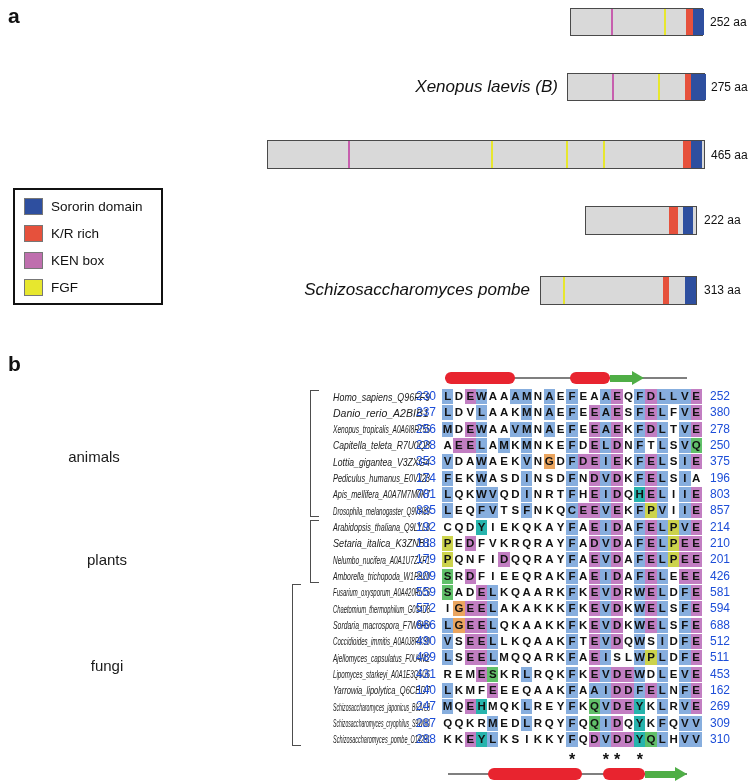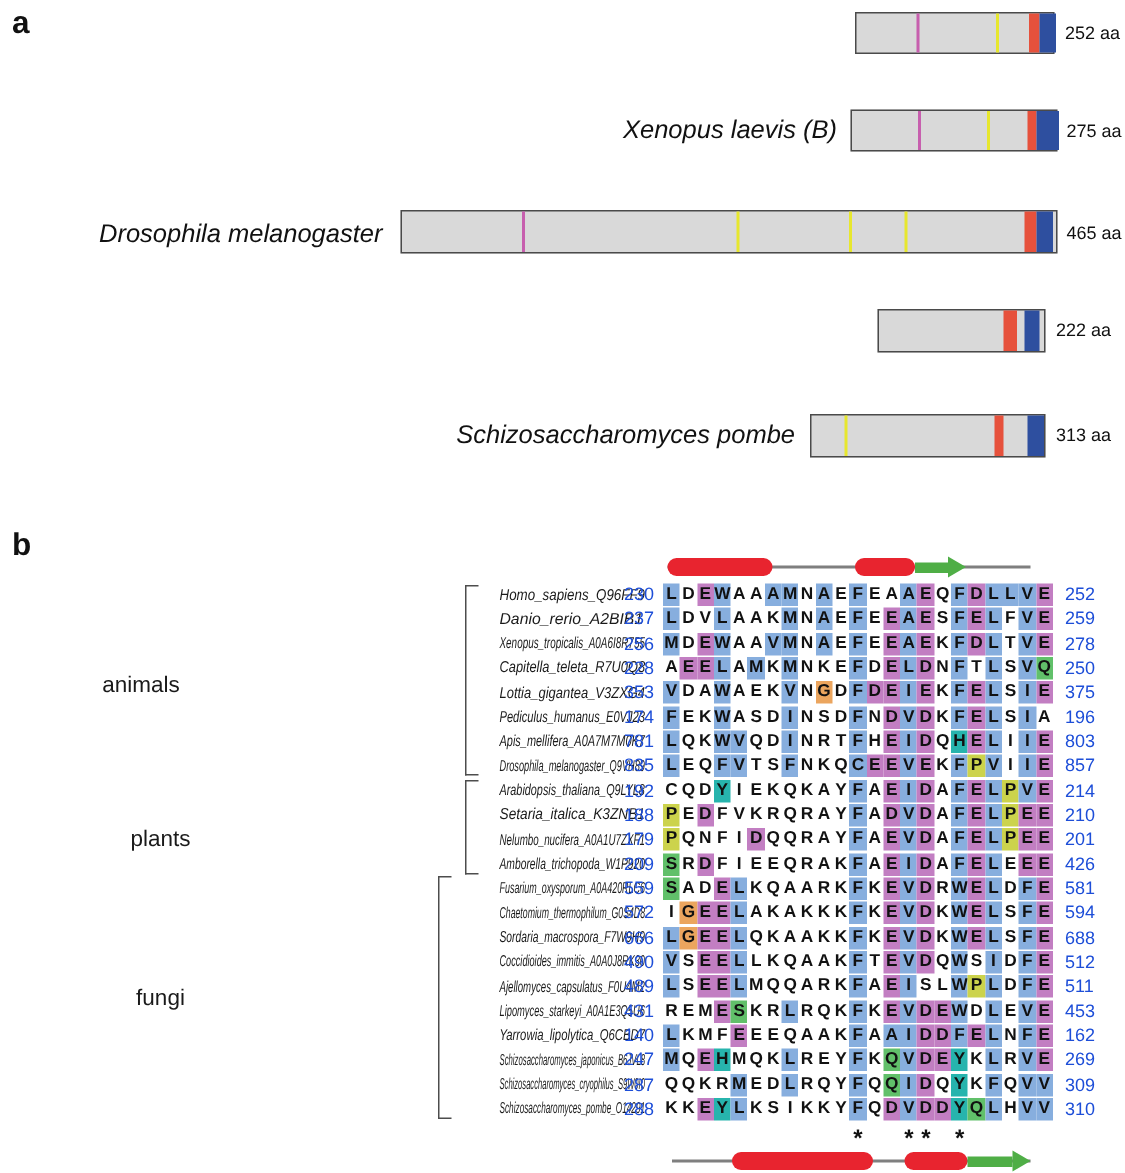--- a/index.html
+++ b/index.html
@@ -40,21 +40,20 @@
       </div>
       <div class="abs aa-label" style="left: 710px; top: 15px;">252 aa</div>
       <div class="abs a-label" style="left: 338px; top: 77px; width: 220px;">Xenopus laevis (B)</div>
       <div class="abs bar" style="left: 567px; top: 73px; width: 138px; height: 28px; background: rgb(217, 217, 217);">
         <div class="feat" style="left: 44px; width: 2px; background: rgb(199, 95, 174);"></div>
         <div class="feat" style="left: 90px; width: 2px; background: rgb(231, 231, 46);"></div>
         <div class="feat" style="left: 117px; width: 6px; background: rgb(230, 81, 60);"></div>
         <div class="feat" style="left: 123px; width: 15px; background: rgb(46, 79, 159);"></div>
       </div>
       <div class="abs aa-label" style="left: 711px; top: 80px;">275 aa</div>
-      <div class="abs a-label" style="left: 30px; top: 146px; width: 225px;">Drosophila melanogaster</div>
       <div class="abs bar" style="left: 267px; top: 140px; width: 438px; height: 29px; background: rgb(217, 217, 217);">
         <div class="feat" style="left: 80px; width: 2px; background: rgb(199, 95, 174);"></div>
         <div class="feat" style="left: 223px; width: 2px; background: rgb(231, 231, 46);"></div>
         <div class="feat" style="left: 298px; width: 2px; background: rgb(231, 231, 46);"></div>
         <div class="feat" style="left: 335px; width: 2px; background: rgb(231, 231, 46);"></div>
         <div class="feat" style="left: 415px; width: 8px; background: rgb(230, 81, 60);"></div>
         <div class="feat" style="left: 423px; width: 11px; background: rgb(46, 79, 159);"></div>
       </div>
       <div class="abs aa-label" style="left: 711px; top: 148px;">465 aa</div>
       <div class="abs bar" style="left: 585px; top: 206px; width: 112px; height: 29px; background: rgb(217, 217, 217);">
@@ -62,20 +61,30 @@
         <div class="feat" style="left: 97px; width: 10px; background: rgb(46, 79, 159);"></div>
       </div>
       <div class="abs aa-label" style="left: 704px; top: 213px;">222 aa</div>
       <div class="abs a-label" style="left: 262px; top: 280px; width: 268px;">Schizosaccharomyces pombe</div>
       <div class="abs bar" style="left: 540px; top: 276px; width: 157px; height: 29px; background: rgb(217, 217, 217);">
         <div class="feat" style="left: 22px; width: 2px; background: rgb(231, 231, 46);"></div>
         <div class="feat" style="left: 122px; width: 6px; background: rgb(230, 81, 60);"></div>
         <div class="feat" style="left: 144px; width: 11px; background: rgb(46, 79, 159);"></div>
       </div>
       <div class="abs aa-label" style="left: 704px; top: 283px;">313 aa</div>
+    </div>
+  <div id="legend" class="abs legend-box" style="left: 13px; top: 188px; width: 150px; height: 117px;">
+      <div class="legend-swatch" style="left: 9px; top: 8px; background: rgb(46, 79, 159);"></div>
+      <div class="legend-text" style="left: 36px; top: 9px;">Sororin domain</div>
+      <div class="legend-swatch" style="left: 9px; top: 35px; background: rgb(230, 81, 60);"></div>
+      <div class="legend-text" style="left: 36px; top: 36px;">K/R rich</div>
+      <div class="legend-swatch" style="left: 9px; top: 62px; background: rgb(191, 111, 174);"></div>
+      <div class="legend-text" style="left: 36px; top: 63px;">KEN box</div>
+      <div class="legend-swatch" style="left: 9px; top: 89px; background: rgb(231, 231, 46);"></div>
+      <div class="legend-text" style="left: 36px; top: 90px;">FGF</div>
     </div>
   <div class="abs panel-label" style="left:8px;top:352px;">b</div>
   <div id="panelB" class="abs" style="left: 0px; top: 0px; width: 750px; height: 442px;">
       <div class="abs" style="left: 442px; top: 370px; width: 260px; height: 16px;">
         <div class="abs ssline" style="left: 3px; top: 7px; width: 242px;"></div>
         <div class="abs helix" style="left: 3px; top: 2px; width: 70px; background: rgb(232, 36, 47);"></div>
         <div class="abs helix" style="left: 128px; top: 2px; width: 40px; background: rgb(232, 36, 47);"></div>
         <div class="abs arrowbody" style="left: 168px; top: 4.5px; width: 22px; background: rgb(79, 174, 70);"></div>
         <div class="abs" style="left: 190px; top: 1px; width: 0px; height: 0px; border-top: 7px solid transparent; border-bottom: 7px solid transparent; border-left: 12px solid rgb(79, 174, 70);"></div>
       </div>
@@ -134,21 +143,21 @@
         <div class="cell" style="background: rgb(135, 174, 222);">A</div>
         <div class="cell" style="background: rgb(194, 126, 194);">E</div>
         <div class="cell" style="background: transparent;">S</div>
         <div class="cell" style="background: rgb(135, 174, 222);">F</div>
         <div class="cell" style="background: rgb(194, 126, 194);">E</div>
         <div class="cell" style="background: rgb(135, 174, 222);">L</div>
         <div class="cell" style="background: transparent;">F</div>
         <div class="cell" style="background: rgb(135, 174, 222);">V</div>
         <div class="cell" style="background: rgb(194, 126, 194);">E</div>
       </div>
-      <div class="abs num" style="left: 710px; top: 405.33px; width: 40px;">259</div>
+      <div class="abs num" style="left: 710px; top: 405.33px; width: 40px;">380</div>
       <div class="abs sp-name" style="left: 333px; top: 422.16px; transform: scaleX(0.629);">Xenopus_tropicalis_A0A6I8R755</div>
       <div class="abs num num-r" style="left: 396px; top: 421.66px; width: 40px;">256</div>
       <div class="abs cells" style="left: 442px; top: 421.66px; width: 260px; height: 15px;">
         <div class="cell" style="background: rgb(135, 174, 222);">M</div>
         <div class="cell" style="background: transparent;">D</div>
         <div class="cell" style="background: rgb(194, 126, 194);">E</div>
         <div class="cell" style="background: rgb(135, 174, 222);">W</div>
         <div class="cell" style="background: transparent;">A</div>
         <div class="cell" style="background: transparent;">A</div>
         <div class="cell" style="background: rgb(135, 174, 222);">V</div>

